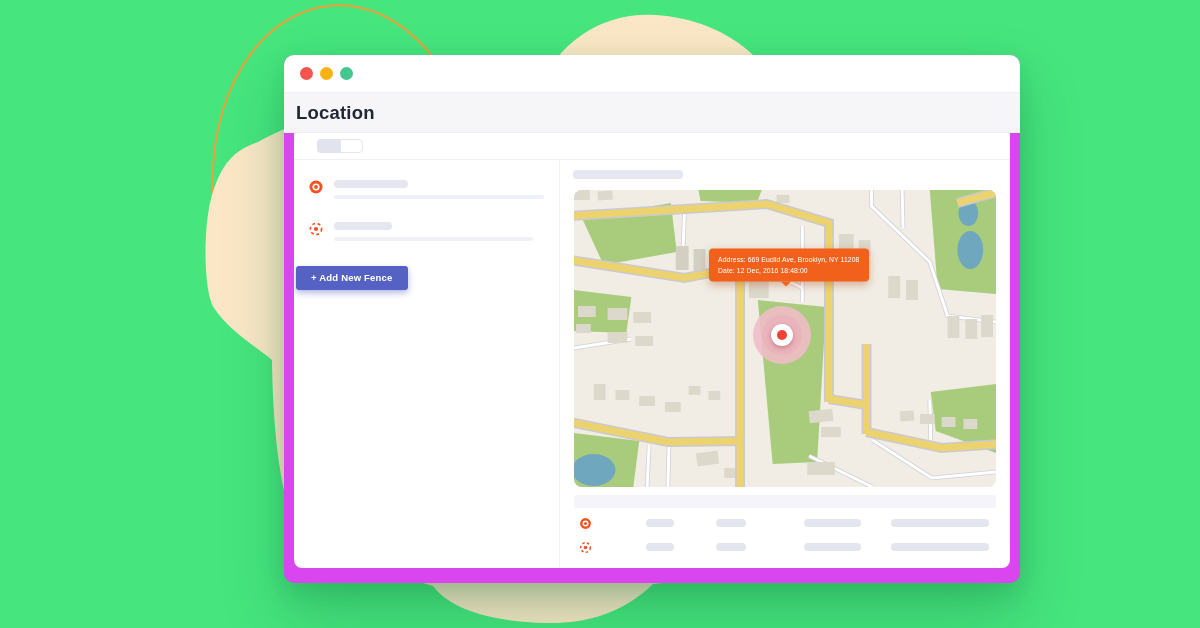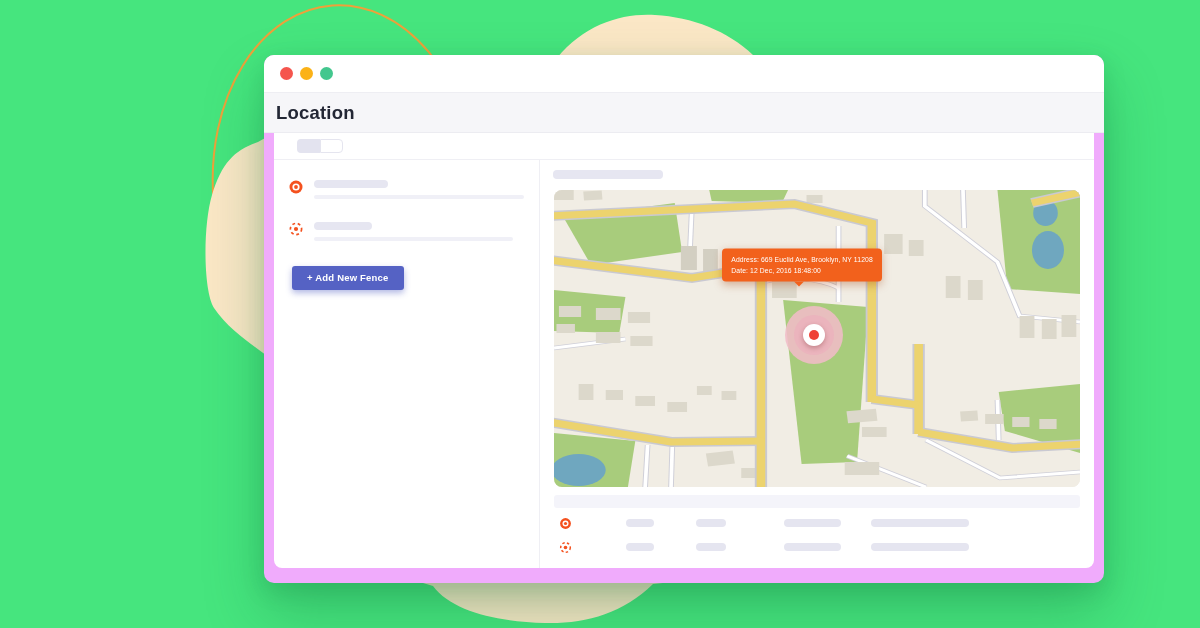--- a/index.html
+++ b/index.html
@@ -1,21 +1,21 @@
 <!DOCTYPE html>
 <html><head>
 <meta charset="utf-8">
 <style>
   html,body{margin:0;padding:0;background:#46e57e;}
   .canvas{position:relative;width:1200px;height:628px;background:#46e57e;overflow:hidden;
           font-family:"Liberation Sans",sans-serif;}
   .decor{position:absolute;left:0;top:0;}
 
   
-  .window{position:absolute;left:264px;top:55px;width:840px;height:528px;background:#f0abfc;
+  .window{position:absolute;left:284px;top:55px;width:736px;height:528px;background:#d946ef;
           border-radius:10px;box-shadow:0 30px 60px rgba(16,110,58,.30),0 8px 22px rgba(16,110,58,.18);}
   .titlebar{height:38px;background:#ffffff;border-radius:10px 10px 0 0;border-bottom:1px solid #eeeef3;
             display:flex;align-items:center;padding-left:16px;gap:7px;box-sizing:border-box;}
   .dot{width:13px;height:13px;border-radius:50%;}
   .dot.red{background:#f5554d;}
   .dot.yellow{background:#fbb217;}
   .dot.green{background:#43c78e;}
   .pageheader{height:40px;background:#f6f6f9;border-bottom:1px solid #ececf1;display:flex;align-items:center;
               padding-left:12px;box-sizing:border-box;}
   .pagetitle{font-size:18.5px;font-weight:700;color:#232735;letter-spacing:.2px;}
@@ -33,21 +33,21 @@
   .rightpanel{flex:1;min-width:0;}
 
   
   .fence-item{display:flex;margin:19px 0 0 14px;}
   .fence-item.second{margin-top:22px;}
   .fence-item .txt{margin-left:10px;padding-top:1px;}
   .pill{background:#e6e6f1;border-radius:4px;height:8px;}
   .thinline{background:#f0f0f7;border-radius:2px;height:4px;margin-top:7px;}
   .p74{width:74px;} .p58{width:58px;}
   .l210{width:210px;} .l199{width:199px;}
-  .addbtn{display:inline-block;margin:25px 0 0 18px;background:#5562c4;color:#fff;border:none;
+  .addbtn{display:inline-block;margin:25px 0 0 2px;background:#5562c4;color:#fff;border:none;
           font-family:"Liberation Sans",sans-serif;font-size:9.5px;font-weight:700;letter-spacing:.2px;
           padding:6px 15px 7px;border-radius:3px;box-shadow:0 3px 6px rgba(85,98,196,.45);cursor:pointer;}
 
   
   .rp-pill{width:110px;height:9px;background:#e6e6f1;border-radius:4px;margin:10px 0 0 13px;}
   .mapcard{position:relative;margin:11px 14px 0;height:297px;border-radius:8px;overflow:hidden;background:#f1ede4;}
   .mapcard svg{display:block;width:100%;height:100%;}
   .strip{margin:8px 14px 0;height:13px;background:#f4f4fa;border-radius:3px;}
   .trow{position:relative;margin:9px 14px 0;height:13px;}
   .trow.second{margin-top:11px;}

